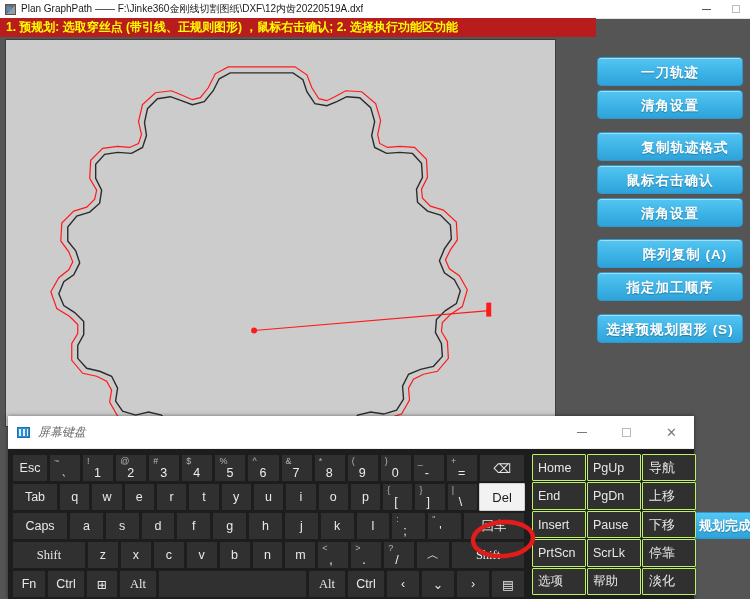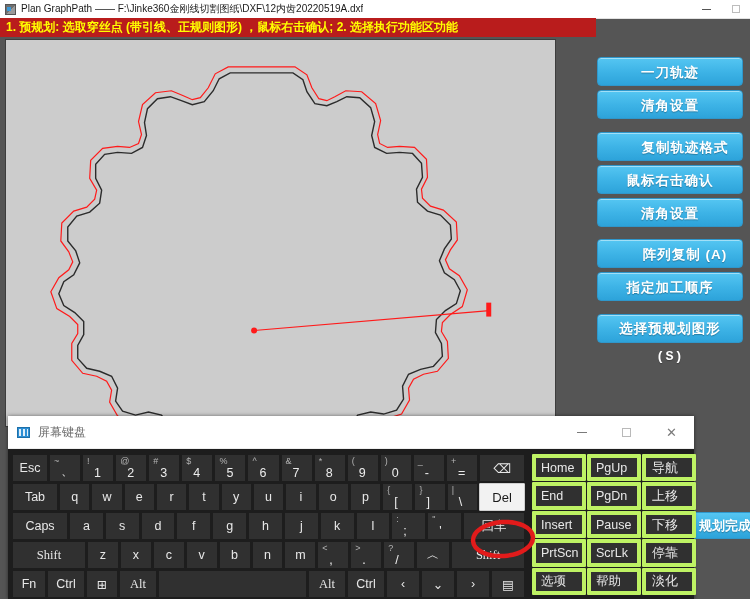--- a/index.html
+++ b/index.html
@@ -53,21 +53,21 @@
     background:linear-gradient(180deg,#55c6f2 0%,#3db3e6 52%,#2da3da 100%);
     border:1px solid #2f97cb;border-radius:4px;box-sizing:border-box;
     color:#ffffff;font-size:13.5px;font-weight:bold;
     line-height:27px;text-align:center;cursor:pointer;
     text-shadow:0 1px 1px rgba(0,0,0,.28);
     box-shadow:inset 0 1px 0 rgba(255,255,255,.45);
     letter-spacing:1px;
   }
   .opbtn.gap{margin-top:13px;padding-left:36px;}
   .opbtn.gap2{margin-top:12px;padding-left:36px;}
-  .opbtn.gap3{margin-top:13px;font-family:Liberation Mono, monospace;}
+  .opbtn.gap3{margin-top:13px;}
   
   .finishbtn{
     position:absolute;left:686px;top:512px;width:78px;height:27px;
     background:linear-gradient(180deg,#55c6f2 0%,#3db3e6 52%,#2da3da 100%);
     border:1px solid #2f97cb;border-radius:4px;box-sizing:border-box;
     color:#fff;font-size:13px;font-weight:bold;line-height:25px;text-align:center;
     text-shadow:0 1px 1px rgba(0,0,0,.28);white-space:nowrap;cursor:pointer;
   }
   
   .osk{
@@ -81,21 +81,21 @@
   .osk-ico{
     width:13px;height:11px;margin-left:9px;margin-right:8px;flex:0 0 auto;
     background:#2d8fd5;border:1px solid #1d6fa8;box-sizing:border-box;
     position:relative;
   }
   .osk-ico::after{
     content:"";position:absolute;left:1px;top:1px;right:1px;bottom:1px;
     background:repeating-linear-gradient(90deg,#ffffff 0 2px,#2d8fd5 2px 4px);
     opacity:.85;
   }
-  .osk-name{font-size:12px;color:#6a6a6a;}
+  .osk-name{font-size:12px;color:#6a6a6a;font-style:italic;}
   .osk-ctrls{margin-left:auto;display:flex;}
   .osk-cbtn{
     width:45px;height:33px;display:flex;align-items:center;justify-content:center;
     color:#7a7a7a;font-size:13px;
   }
   .osk-cbtn .min{display:block;width:10px;height:1px;background:#7a7a7a;}
   .osk-cbtn .max{display:block;width:9px;height:9px;border:1px solid #b9b9b9;box-sizing:border-box;}
   .osk-body{
     position:relative;height:150px;background:#1d1d1d;
     padding:5px 0 3px 4px;box-sizing:border-box;
@@ -134,21 +134,21 @@
   .key.small{width:34px;}
   .key.del{
     background:#f2f2f2;color:#1a1a1a;border:1px solid #cfcfcf;width:46px;
     font-size:13px;
   }
   
   .kb-nav{display:flex;margin-left:6px;}
   .navcol{display:flex;flex-direction:column;margin-right:1px;}
   .navkey{
     width:54px;height:28px;margin-bottom:1px;
-    background:#303030;border:4px solid #bef264;box-sizing:border-box;
+    background:#303030;border:1px solid #bef264;box-sizing:border-box;
     color:#e8e8e8;font-size:12.5px;border-radius:1px;cursor:pointer;
     display:flex;align-items:center;justify-content:flex-start;padding-left:5px;
   }
   .navcol.cjk .navkey{font-size:13px;padding-left:6px;}
   
   .annot{
     position:absolute;left:0;top:0;width:686px;height:183px;
     pointer-events:none;
   }
 </style>

